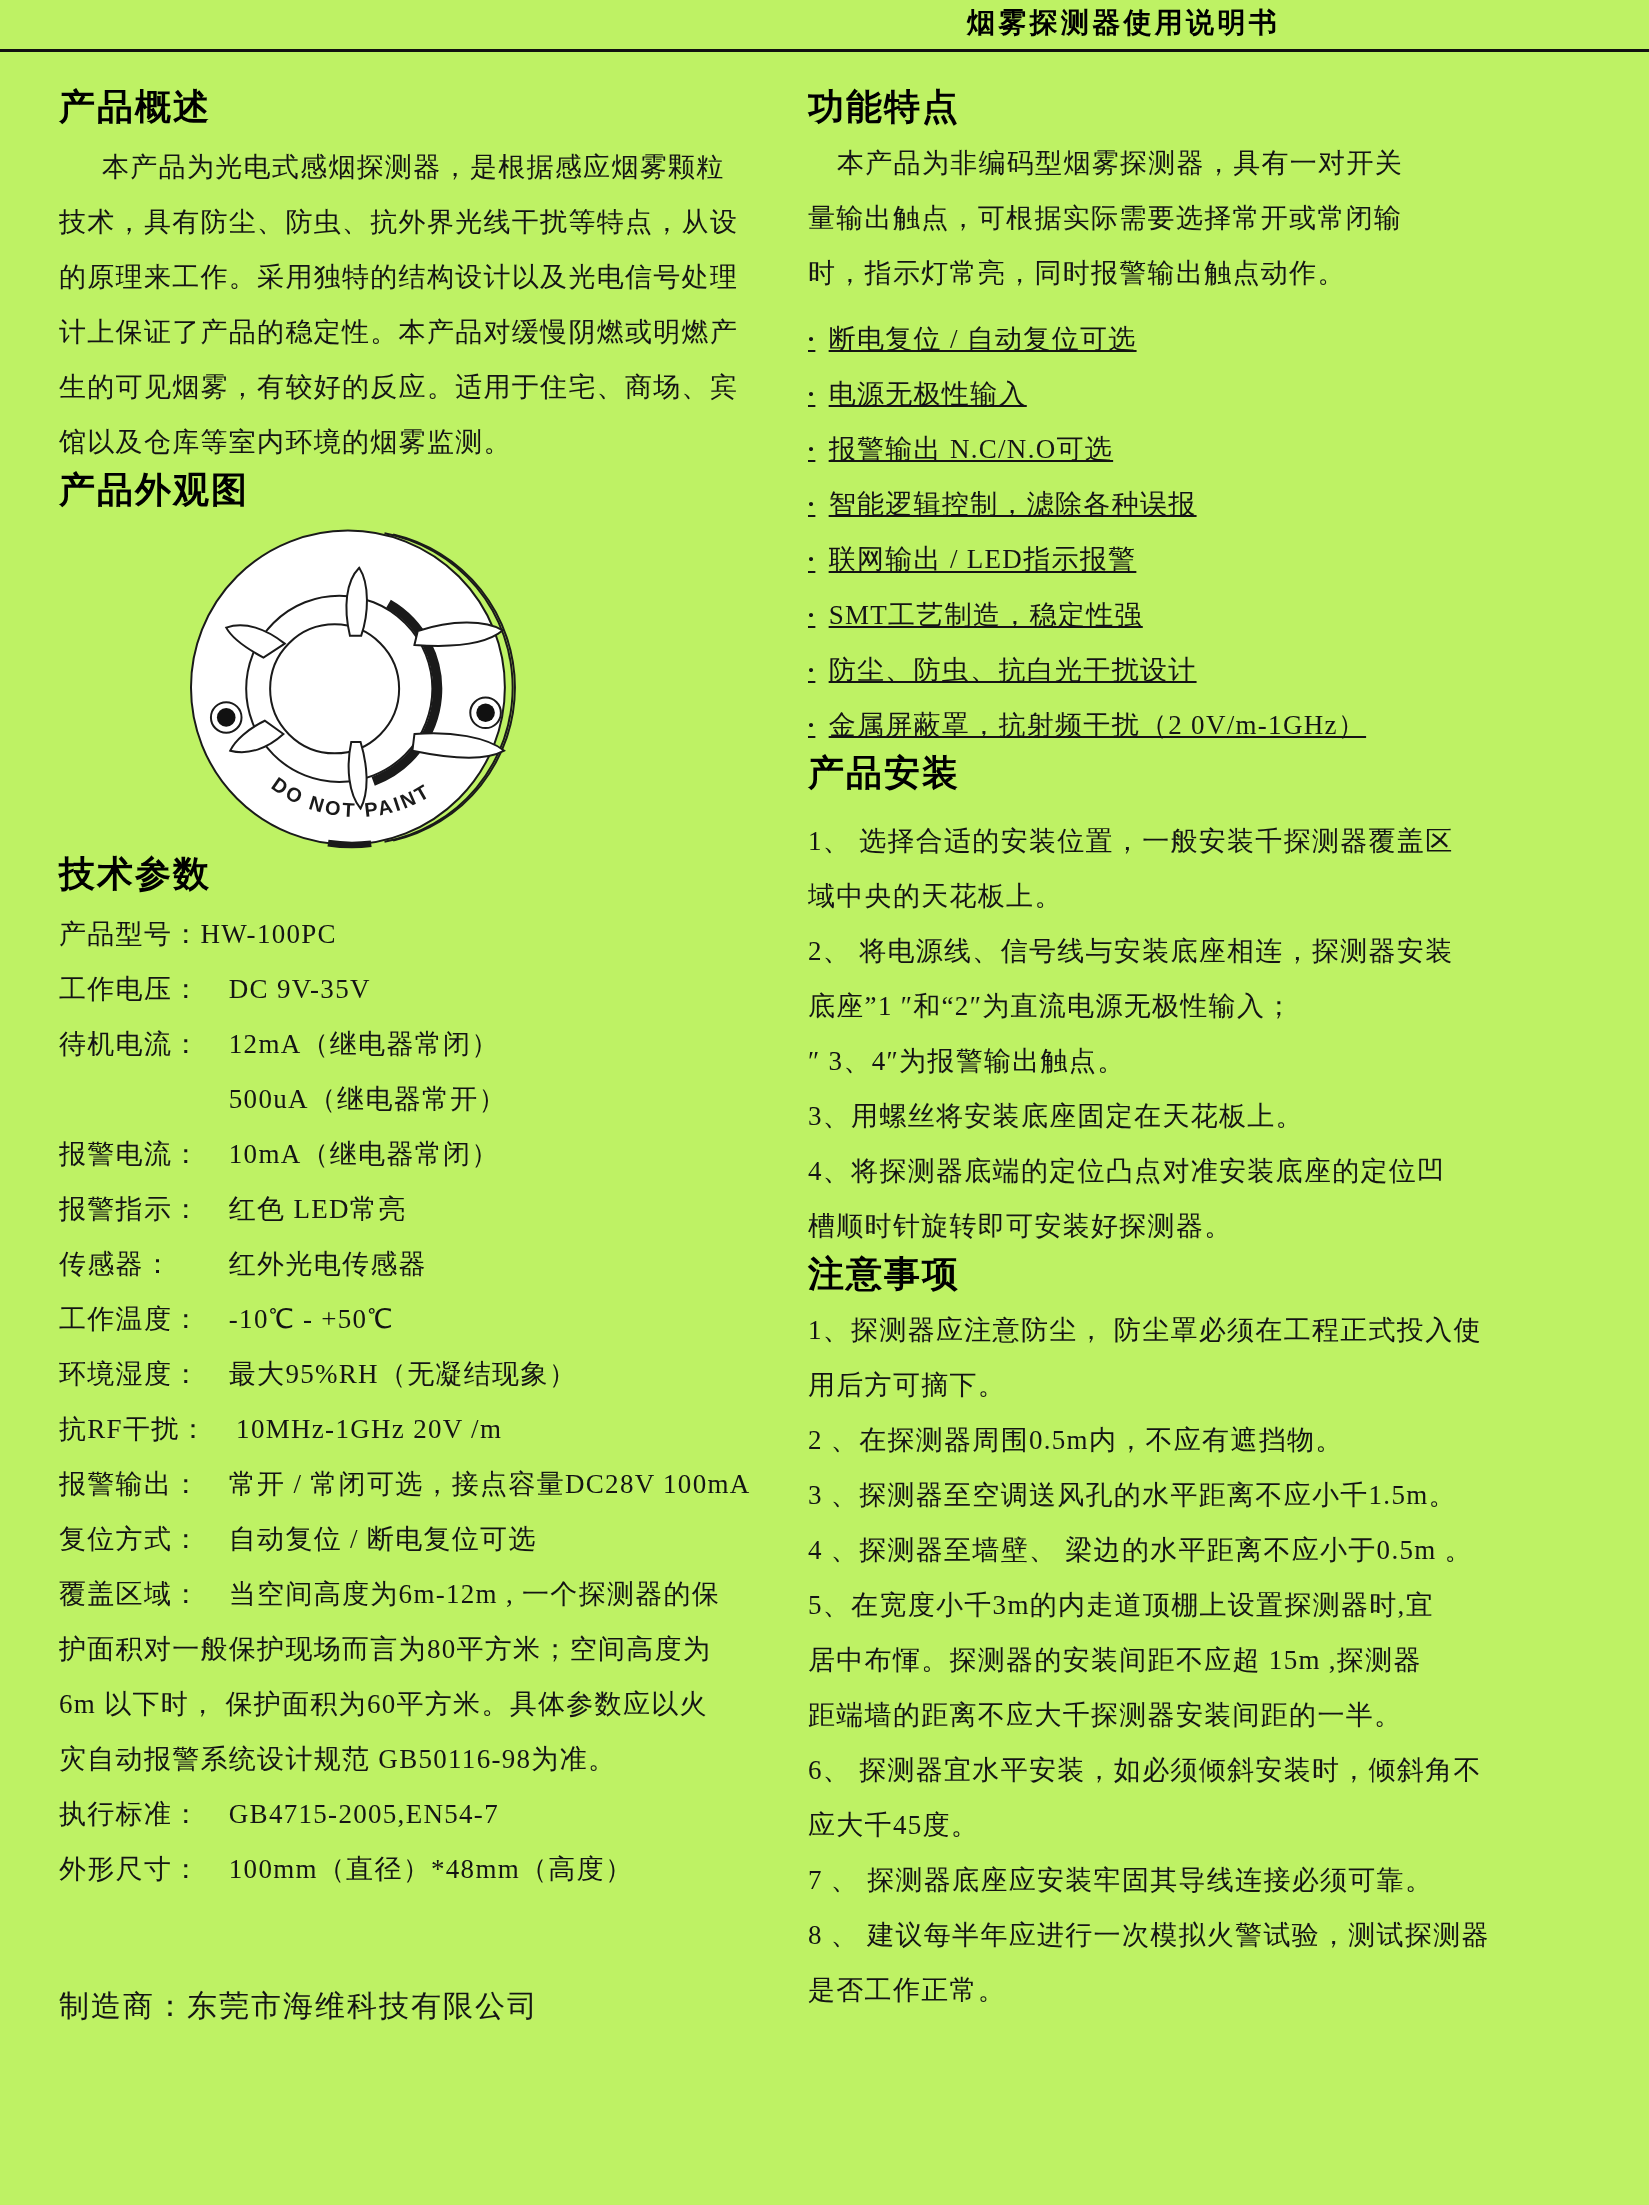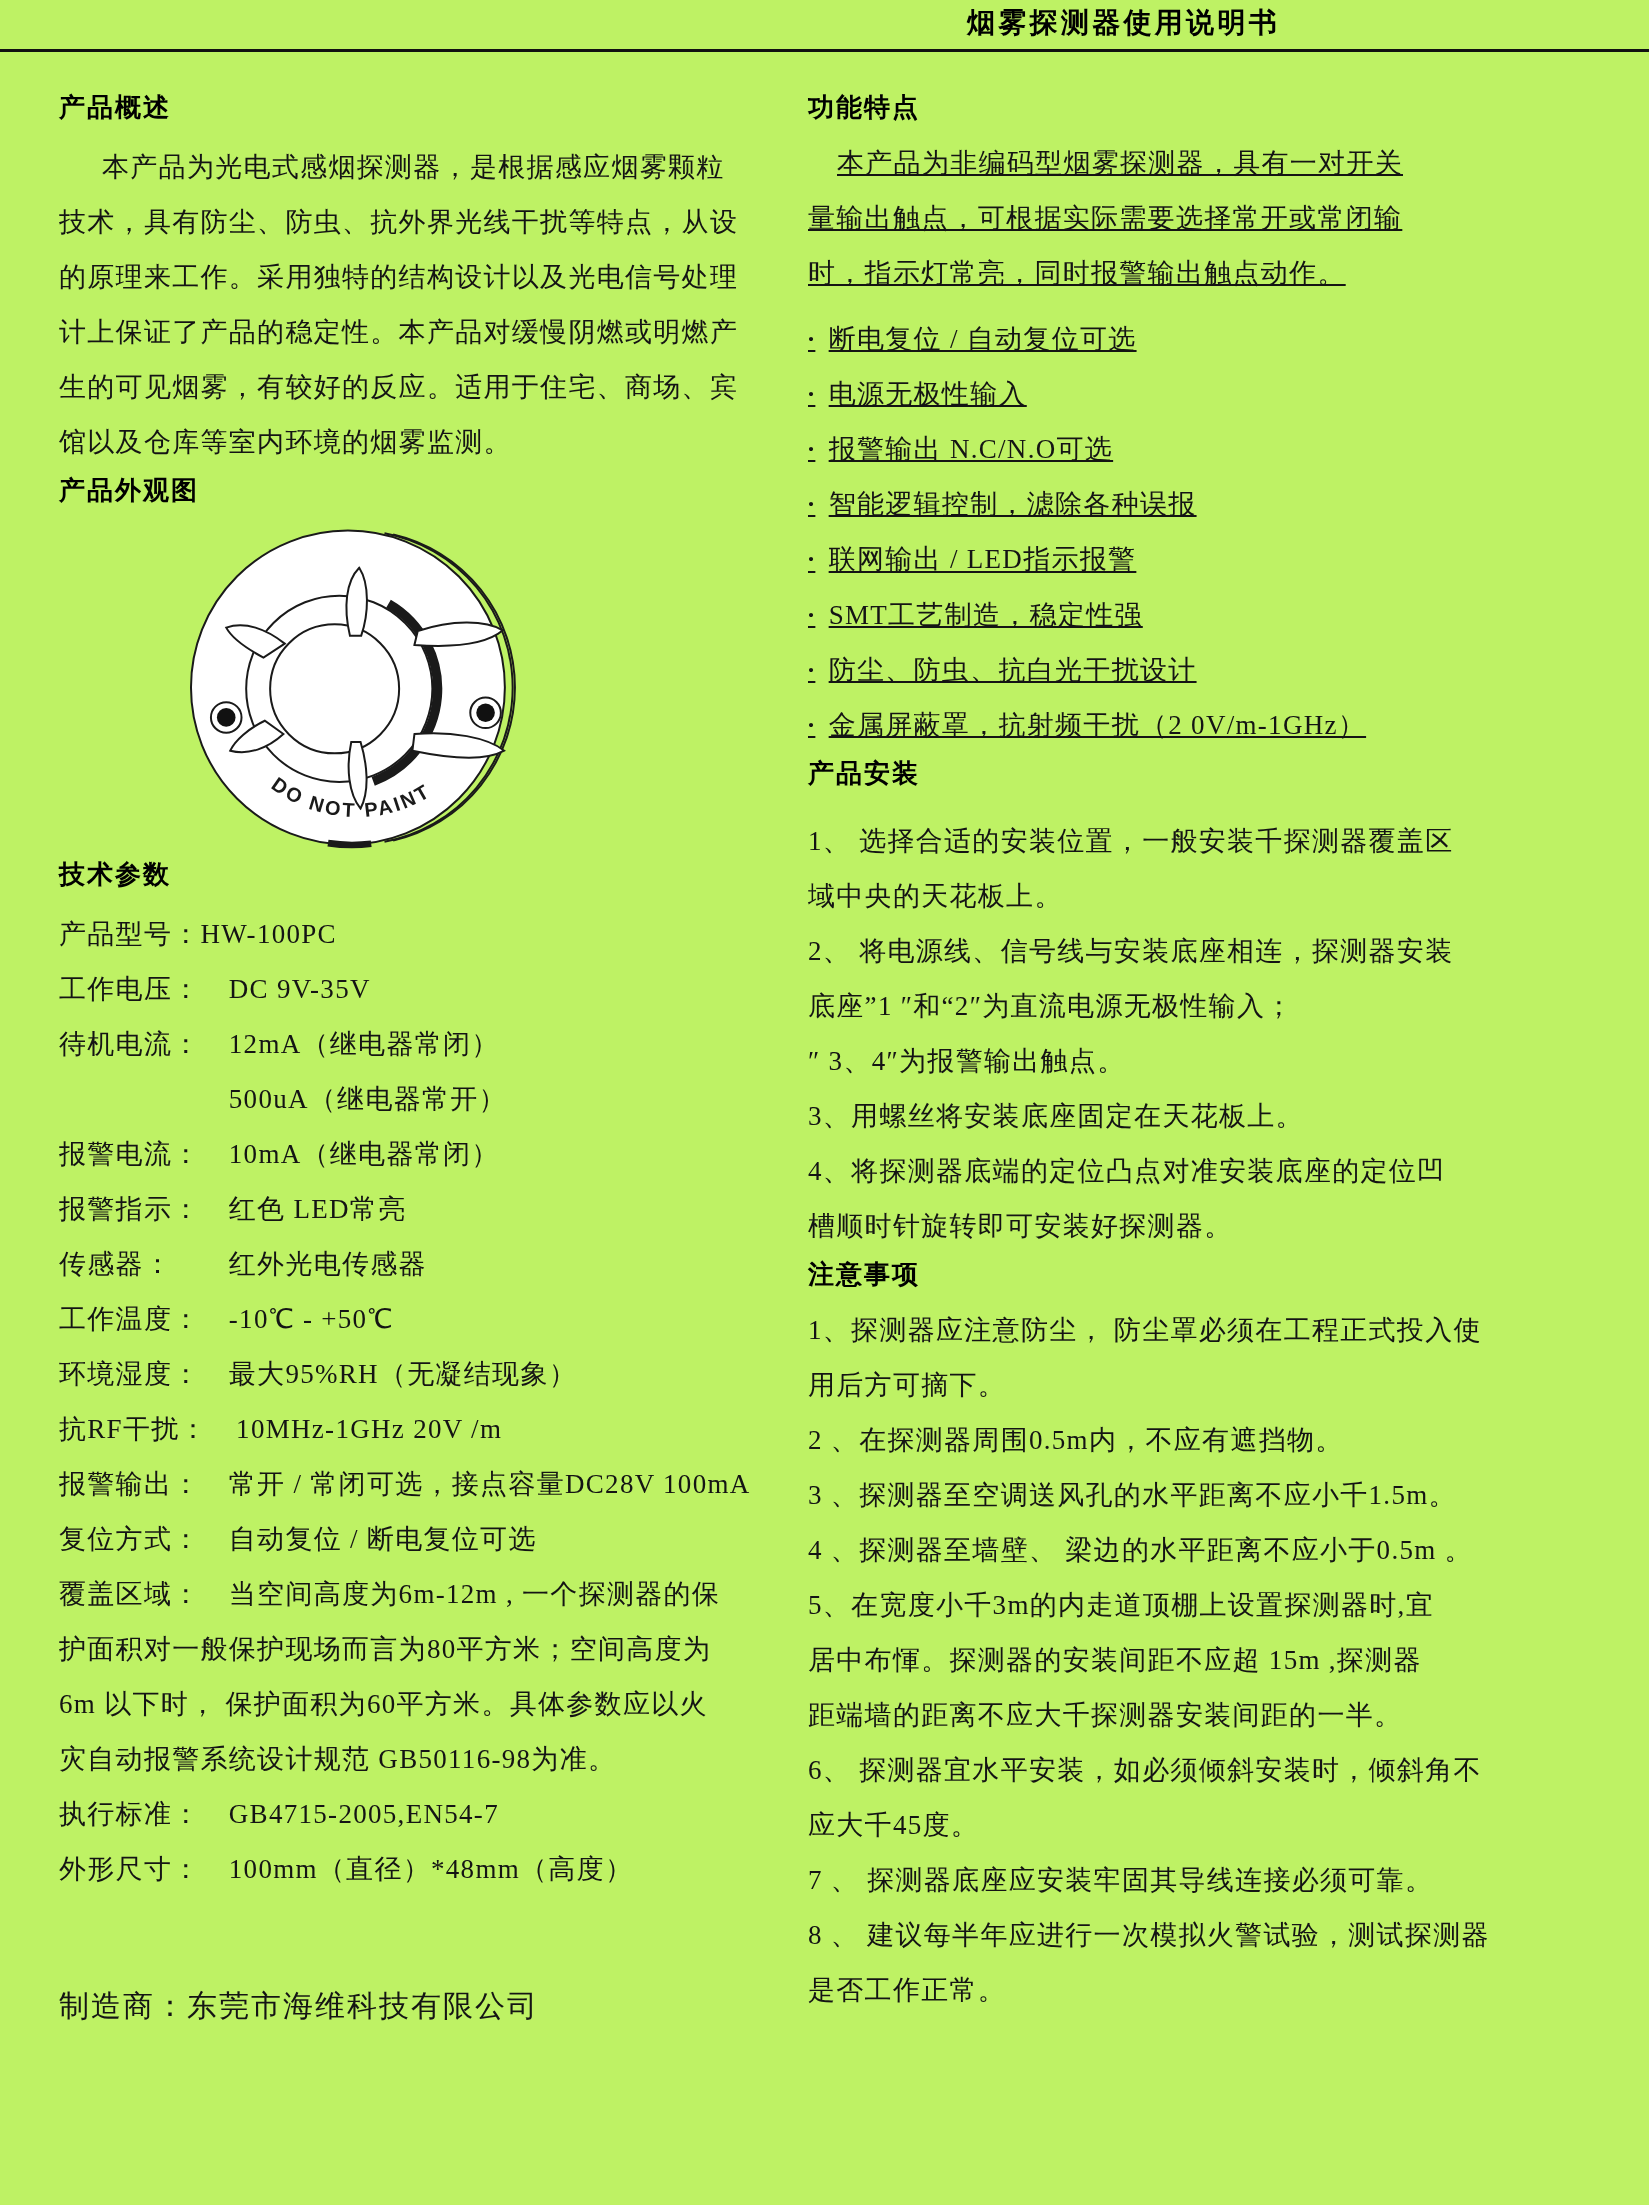--- a/index.html
+++ b/index.html
@@ -12,39 +12,39 @@
     position:absolute; left:967px; top:4px;
     font-size:28px; font-weight:700; letter-spacing:3.3px;
     font-family:"Liberation Sans", sans-serif; color:#000;
   }
   .rule { position:absolute; left:0; top:49px; width:1649px; height:3.3px; background:#111; }
   .col { position:absolute; top:87px; }
   .col-left  { left:59px;  width:772px; }
   .col-right { left:808px; width:785px; }
   h2.sec {
     margin:0; font-family:"Liberation Sans", sans-serif;
-    font-weight:700; font-size:26px; line-height:40px;
+    font-weight:700; font-size:36px; line-height:40px;
     letter-spacing:2px; color:#000;
   }
   .ln {
     font-size:27px; line-height:55px; letter-spacing:1.3px;
     white-space:pre; color:#141414;
   }
   .mk { font-size:17.3px; vertical-align:0.18em; margin-right:13.3px; }
   
   .m-overview-h { margin-top:29px; }
   .m-overview-p { margin-top:13.3px; }
   .m-appear-h   { margin-top:17.3px; }
   .figure { margin-top:10.7px; margin-left:126px; width:399px; height:333px; }
   .m-tech-h { margin-top:130px; }
   .m-tech-p { margin-top:13.3px; }
   .manufacturer { margin-top:92px; font-size:30px; letter-spacing:2px; line-height:33px; white-space:pre; }
   
   .m-feat-h   { margin-top:31px; }
-  .m-feat-p   { margin-top:9.3px;text-decoration:underline; }
+  .m-feat-p   { margin-top:9.3px; }
   .m-bullets  { margin-top:10.7px;text-decoration:underline; }
   .m-inst-h   { margin-top:16px; }
   .m-inst-p   { margin-top:21px; }
   .m-notes-h  { margin-top:18.6px; }
   .m-notes-p  { margin-top:9.3px; }
   .first-indent .ln:first-child { text-indent:43px; }
   .ind1 { text-indent:29px; }
   .big9 {
     font-family:"Liberation Sans", sans-serif;
     font-weight:700; font-size:30px; letter-spacing:0;

